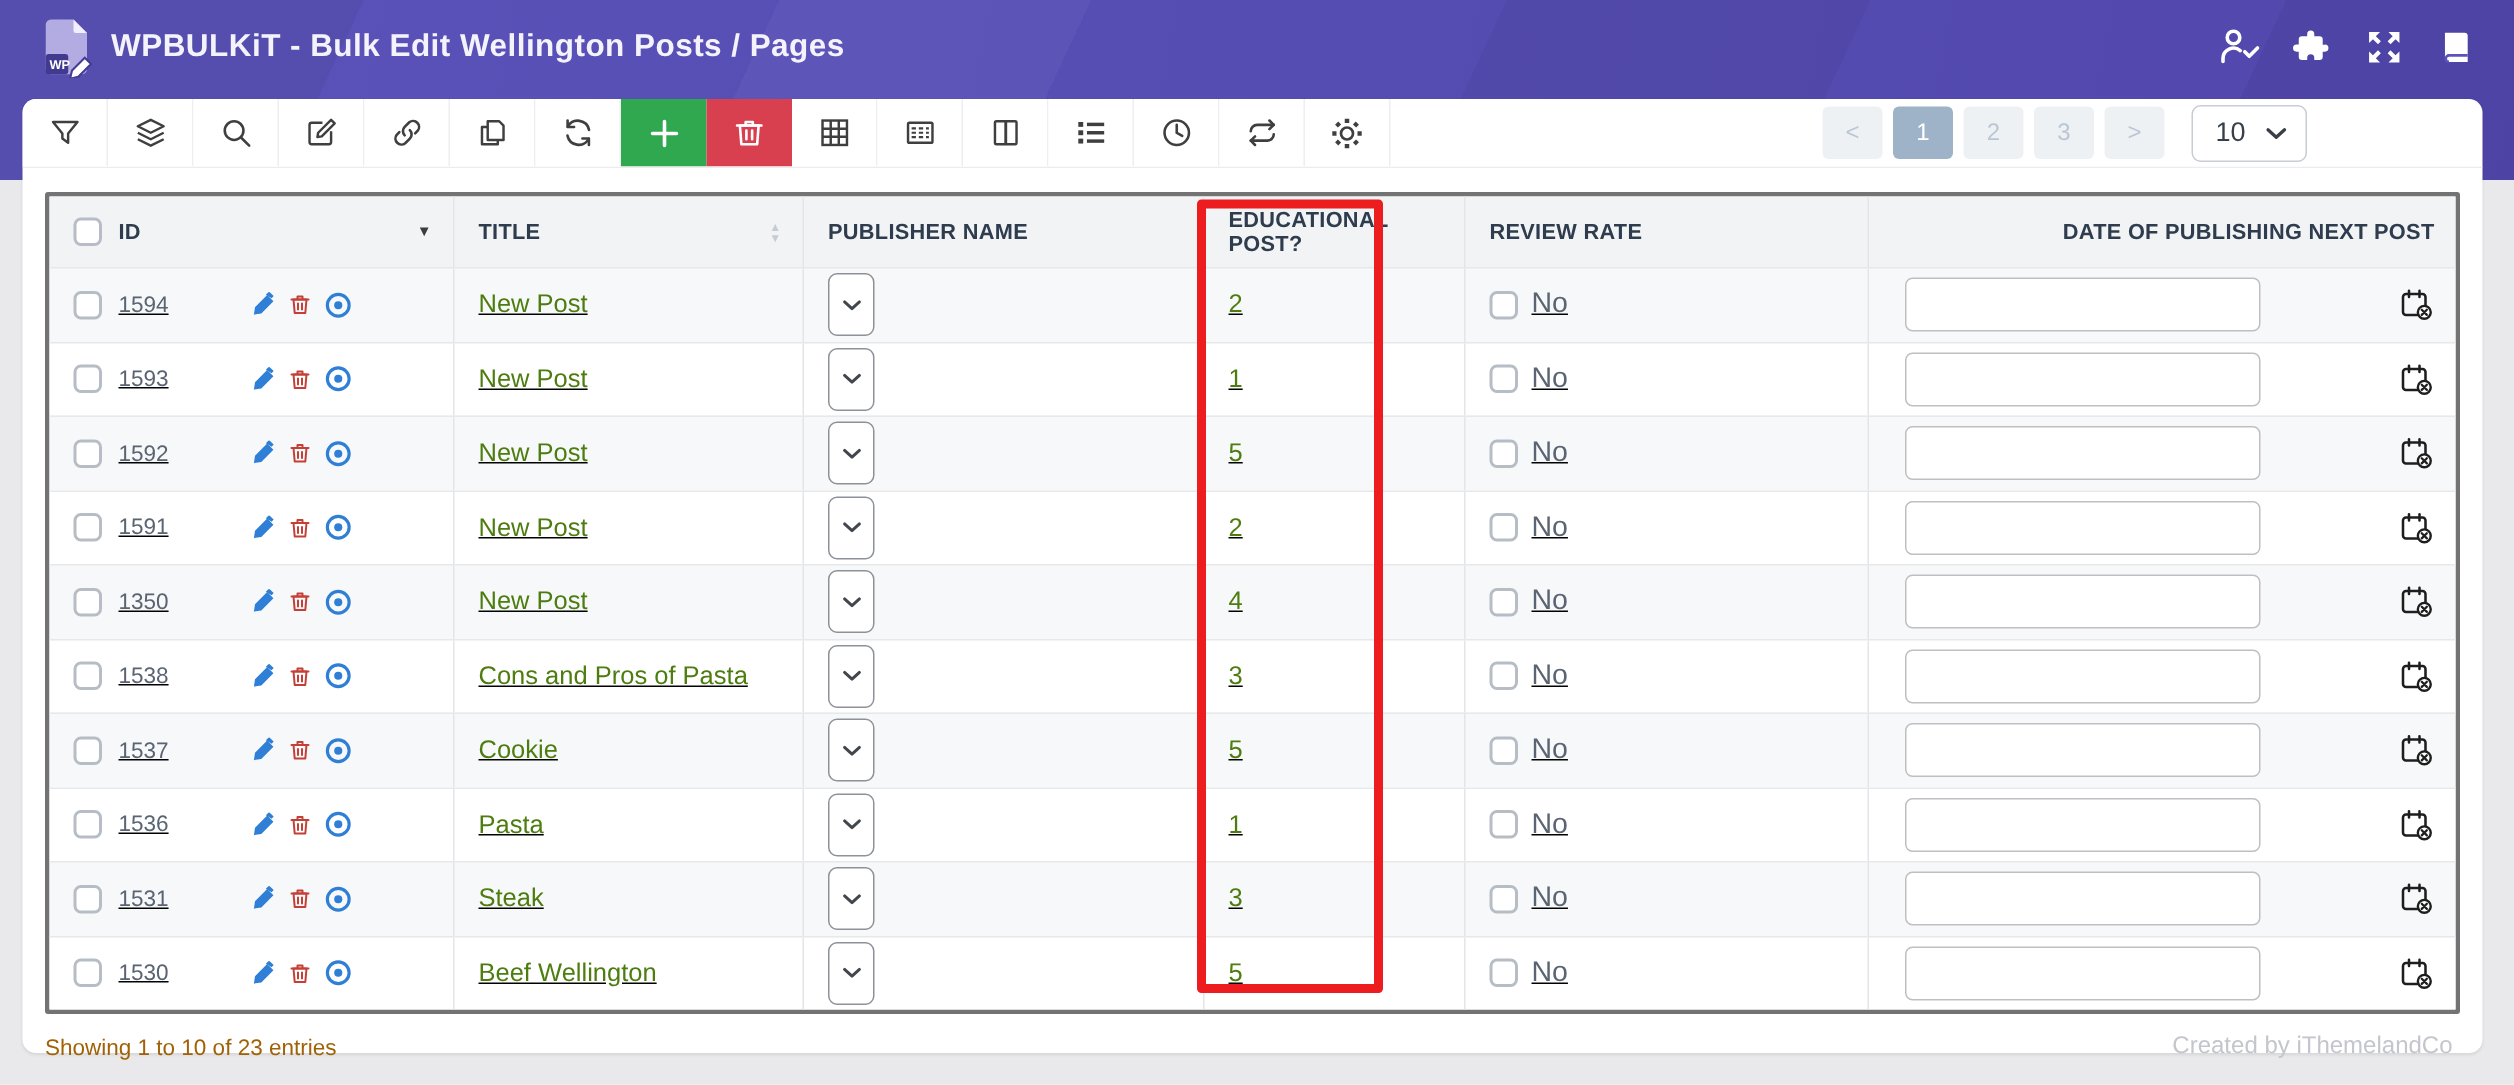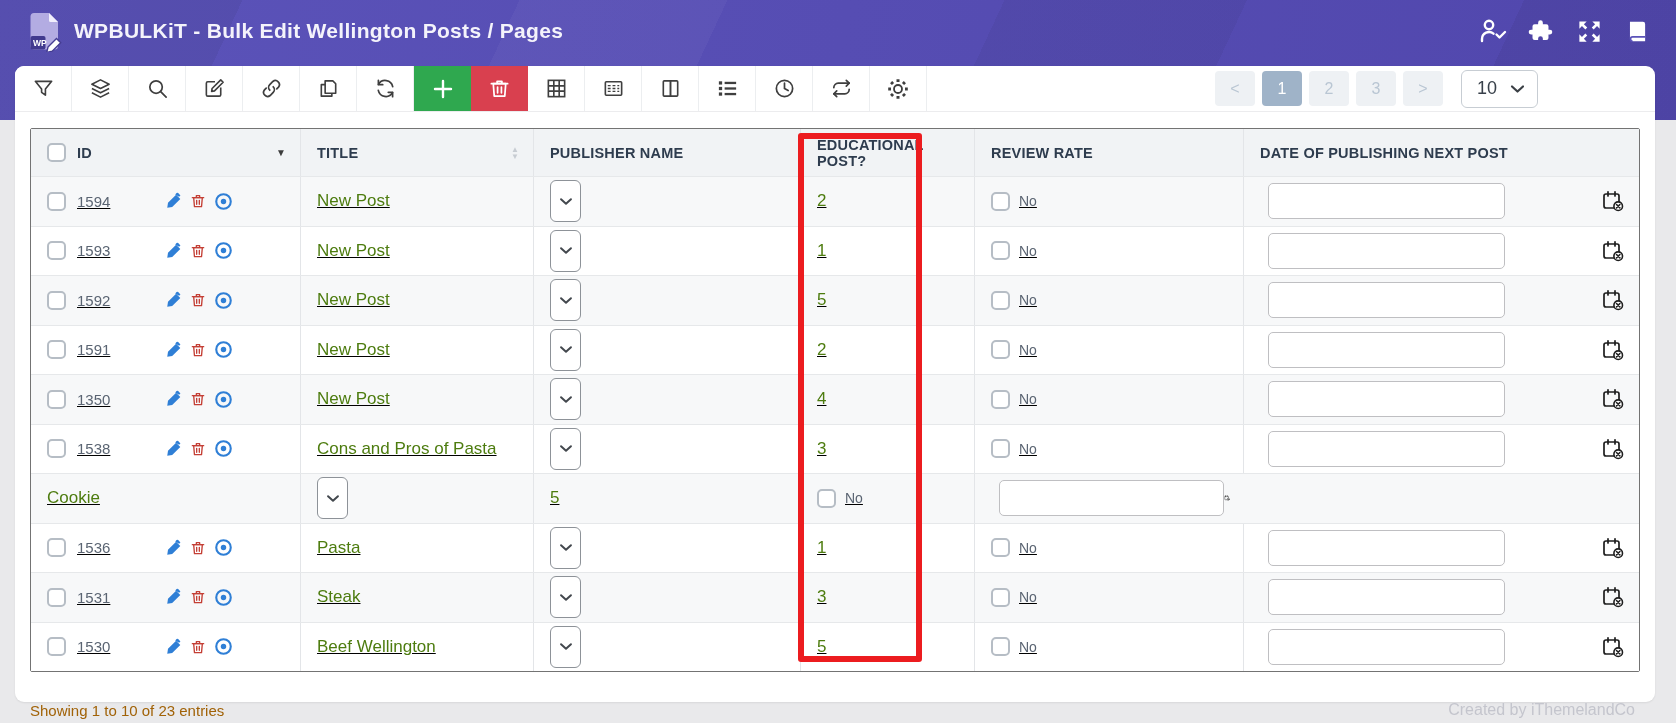--- a/index.html
+++ b/index.html
@@ -41,42 +41,42 @@
   .pagination { display:flex; align-items:center; gap:7px; margin-right:18px; }
   .pg-btn { min-width:40px; height:35px; border-radius:4px; background:#eef1f4; color:#b9c6d3;
             display:flex; align-items:center; justify-content:center; font-size:16px; cursor:pointer; }
   .pg-btn.active { background:#9fb3c8; color:#fff; }
   .size-select { width:77px; height:38px; border:1px solid #c7cdd3; border-radius:6px;
                  display:flex; align-items:center; padding:0 12px 0 15px; gap:12px;
                  margin-right:117px; align-self:center; cursor:pointer; background:#fff; }
   .size-select .val { font-size:18px; color:#38404a; flex:1; }
 
   
-  .tablebox { margin:16px 15px 16px 15px; border:1px solid #737373; border-radius:2px; }
+  .tablebox { margin:16px 15px 0 15px; border:3px solid #737373; border-radius:2px; }
   .tr { display:grid; grid-template-columns:270px 233px 267px 174px 269px 1fr; }
   .th-row { background:#f1f3f5; }
   .td, .th { border-right:1px solid #e3e5e8; display:flex; align-items:center;
              padding:0 14px 0 16px; min-height:48.5px; position:relative; }
   .th { min-height:47px; font-weight:bold; font-size:14.5px; color:#2e3c4e; letter-spacing:.2px; }
-  .td:last-child, .th:last-child { border-right:none; }
+  .td:last-child, .th:last-child { border-right:none;justify-content:flex-end; }
   .tbody .tr { border-top:1px solid #e6e8ea;text-decoration:underline; }
   .tbody .tr:nth-child(odd) { background:#f7f8f9; }
   .tbody .tr:nth-child(even){ background:#fff; }
   .cell-text { font-size:17px; color:#4d7c0f; }
   .cb { width:19px; height:19px; border:2px solid #b6bdc5; border-radius:5px; background:#fff;
         flex:0 0 auto; cursor:pointer; }
   .idtxt { margin-left:11px; width:88px; font-size:15px; color:#5a6472; }
   .row-actions { display:flex; align-items:center; gap:7px; }
   .row-actions svg { cursor:pointer; }
   .sort-caret { margin-left:auto; font-size:10px; color:#3c3c3c; }
   .sort-both { margin-left:auto; display:flex; flex-direction:column; line-height:7px;
                font-size:8px; color:#c7ccd2; }
   .dd-btn { width:31px; height:42px; border:1px solid #8d9298; border-radius:6px; background:#fff;
             display:flex; align-items:center; justify-content:center; cursor:pointer; }
-  .edu-label { margin-left:9px; font-size:14px; color:#5a6472; }
+  .edu-label { margin-left:9px; font-size:19px; color:#5a6472; }
   .date-input { margin-left:8px; width:237px; height:36px; border:1px solid #bfbfc2; border-radius:5px;
                 background:#fff; outline:none; font:inherit; padding:0 8px; }
   .cal-icon { margin-left:auto; cursor:pointer; }
 
   
   .annotation { position:absolute; left:798px; top:133px; width:124px; height:529px;
                 border:6px solid #ec1c1f; border-radius:3px; pointer-events:none; z-index:40; }
 
   
   .card-footer { display:flex; align-items:center; padding:13px 20px 0 15px; }
@@ -560,20 +560,38 @@
         <rect x="3" y="5" width="15" height="14" rx="2"></rect>
         <path d="M7 2.8 V7 M14 2.8 V7"></path>
         <circle cx="17.2" cy="17.2" r="4.3" fill="#fff" stroke-width="1.6"></circle>
         <path d="M15.5 15.5 l3.4 3.4 M18.9 15.5 l-3.4 3.4" stroke-width="1.5"></path>
       </svg>
     </div>
   </div>
 
   <div class="tr">
     <div class="td">
+      <span class="cb"></span>
+      <span class="idtxt">1537</span>
+      <span class="row-actions">
+        <svg width="18" height="18" viewBox="0 0 24 24">
+                  <path d="M14.8 3.6 l5.6 5.6 L9.6 20 l-6.6 1 1-6.6 z M3.8 20.4 l2-.4" fill="#2f7fd6"></path>
+                  <path d="M14.8 3.6 l2-2 a1.6 1.6 0 0 1 2.3 0 l3.3 3.3-2 2 z" fill="#2f7fd6" transform="scale(0.92)"></path>
+                </svg>
+        <svg width="16" height="18" viewBox="0 0 24 24" fill="none" stroke="#c43f35" stroke-width="2" stroke-linecap="round" stroke-linejoin="round">
+                  <path d="M5.5 7 h13 l-1.2 13.5 h-10.6 z"></path>
+                  <path d="M3.5 7 h17 M9.5 7 V4 h5 v3 M10 11 v6 M14 11 v6"></path>
+                </svg>
+        <svg width="21" height="21" viewBox="0 0 24 24">
+                  <circle cx="12" cy="12" r="8.3" fill="none" stroke="#2f7fd6" stroke-width="2.4"></circle>
+                  <circle cx="12" cy="12" r="3.1" fill="#2f7fd6"></circle>
+                </svg>
+      </span>
+    </div>
+    <div class="td">
       <span class="cell-text">Cookie</span>
     </div>
     <div class="td">
       <span class="dd-btn">
         <svg width="14" height="9" viewBox="0 0 15 10" fill="none" stroke="#42474d" stroke-width="2.2" stroke-linecap="round" stroke-linejoin="round">
                   <path d="M2 2.5 l5.5 5 L13 2.5"></path>
                 </svg>
       </span>
     </div>
     <div class="td">

